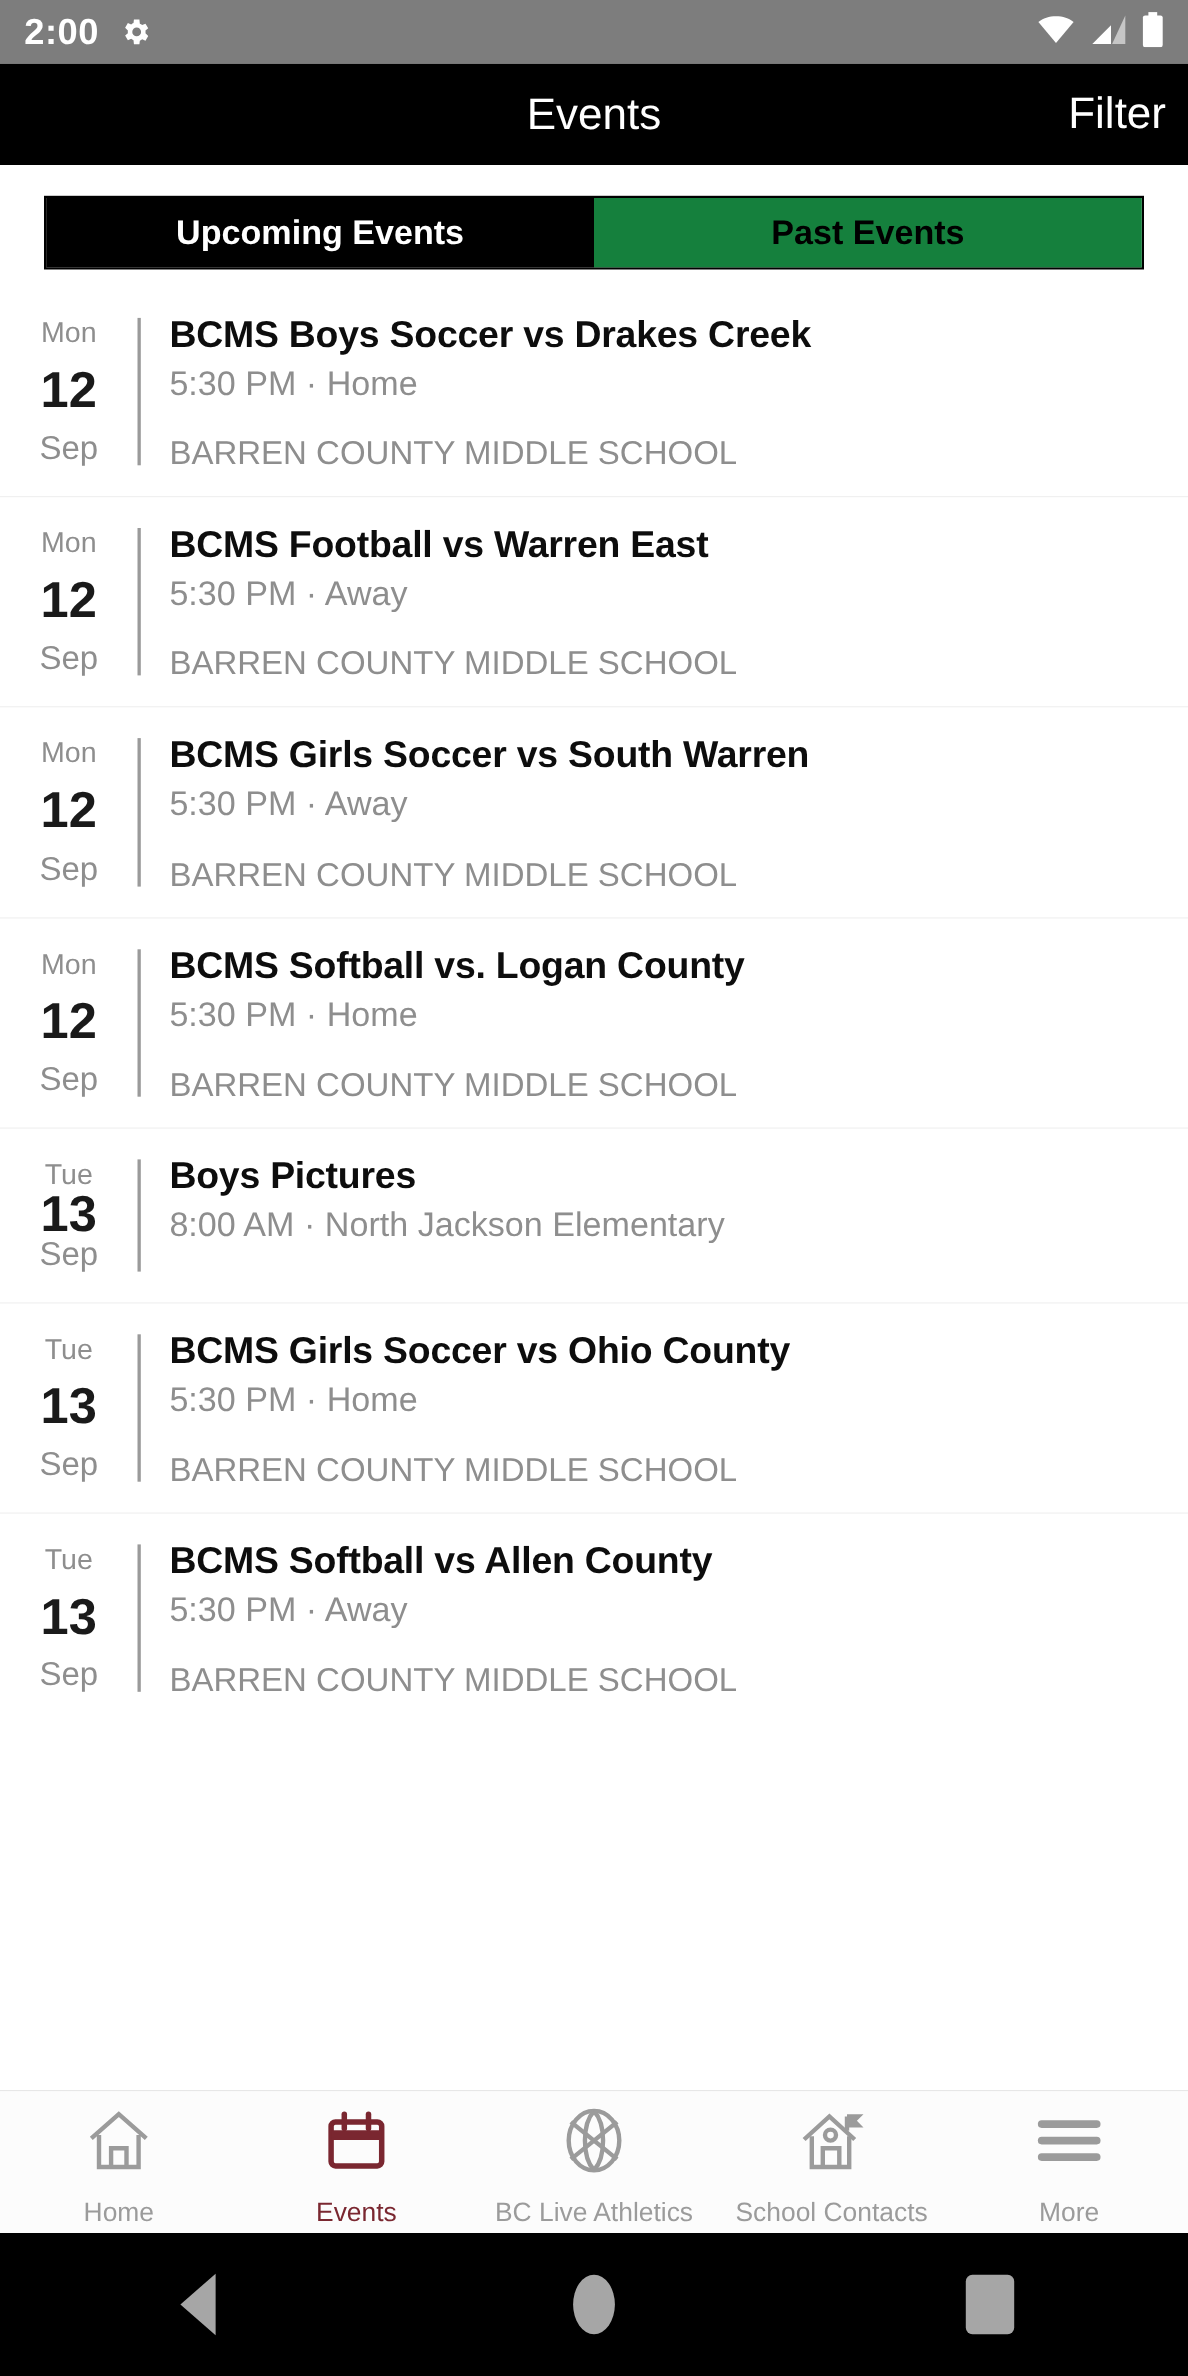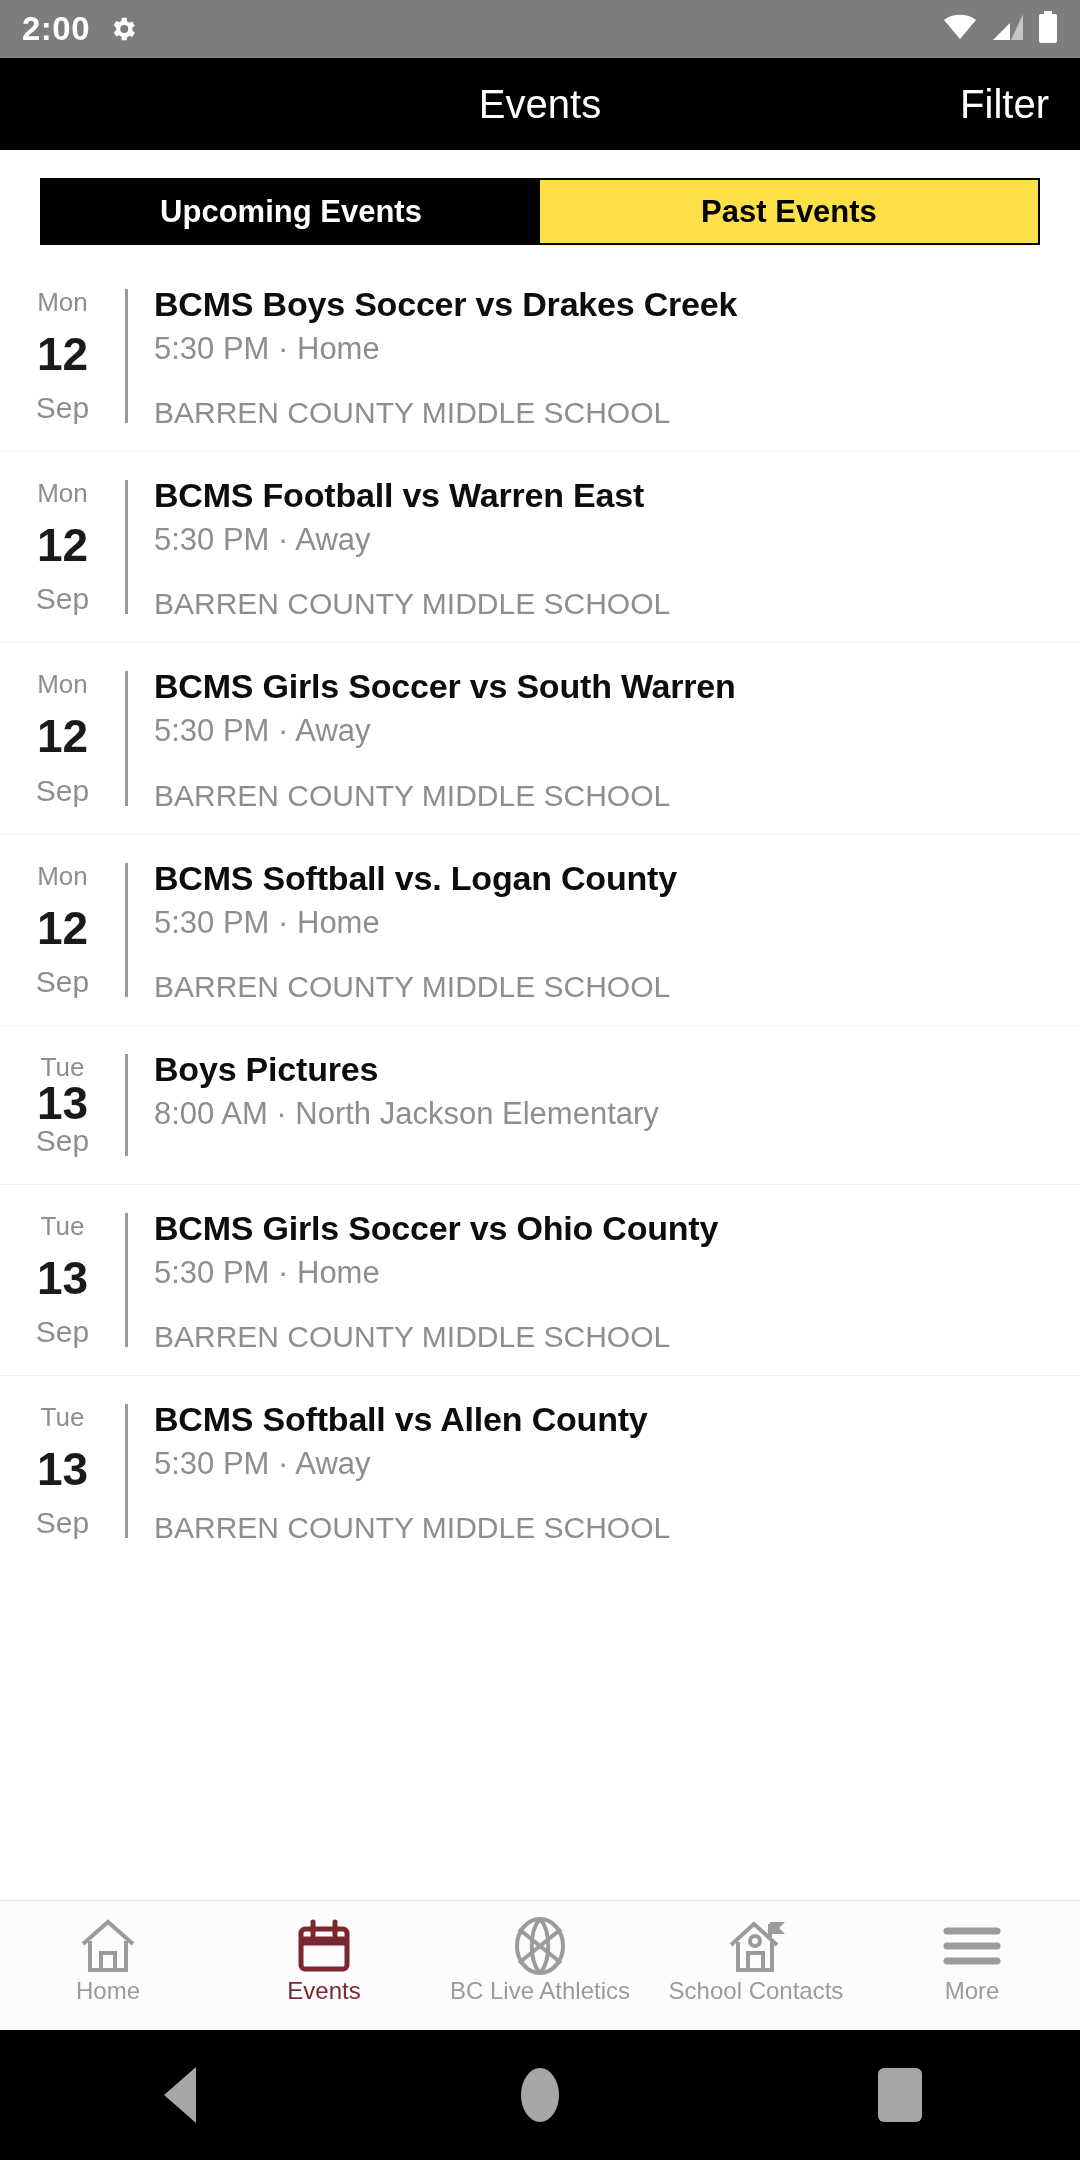--- a/index.html
+++ b/index.html
@@ -20,30 +20,30 @@
   .sb-gear{ margin-left:18px; display:flex; align-items:center; }
   .sb-right{ margin-left:auto; display:flex; align-items:center; gap:13px; }
 
   
   .appbar{
     height:92px; background:#000; position:relative;
     display:flex; align-items:center; justify-content:center;
   }
   .appbar-title{ color:#fff; font-size:40px; font-weight:400; }
   .appbar-action{
-    position:absolute; right:31px; top:50%; transform:translateY(-50%);
+    position:absolute; right:20px; top:50%; transform:translateY(-50%);
     color:#fff; font-size:40px; font-weight:400;
   }
 
   
   .tabs-wrap{ padding:28px 40px 0 40px; background:#fff;font-weight:bold; }
   .tabs{ display:flex; height:67px; border:2px solid #000; }
   .tab{
     flex:1; display:flex; align-items:center; justify-content:center;
-    font-size:31px; color:#000; background:#fde047;
+    font-size:31px; color:#000; background:#15803d;
   }
   .tab.active{ background:#000; color:#fff; }
 
   
   .list{ padding-top:16px; }
   .event{
     display:flex; align-items:stretch;
     padding:24px 16px 22px 0;
     border-bottom:1px solid #efefef;
   }
@@ -67,21 +67,21 @@
   .e-loc{ font-size:30px; color:#8e8e8e; margin-top:30px; line-height:1.1; }
 
   
   .bottomnav{
     position:absolute; left:0; bottom:130px; width:1080px; height:130px;
     background:#fcfcfc; border-top:1px solid #e7e7e7;
     display:flex; align-items:flex-start; padding-top:14px;
   }
   .nav-item{
     flex:1; display:flex; flex-direction:column; align-items:center;
-    gap:0;
+    gap:21px;
   }
   .nav-label{ font-size:24px; color:#9b9b9b; white-space:nowrap; }
   .nav-item.active .nav-label{ color:#7a2730; }
   .nav-icon{ height:62px; display:flex; align-items:center; justify-content:center; }
 
   
   .androidnav{
     position:absolute; left:0; bottom:0; width:1080px; height:130px;
     background:#000; display:flex; align-items:center; justify-content:space-around;
   }

